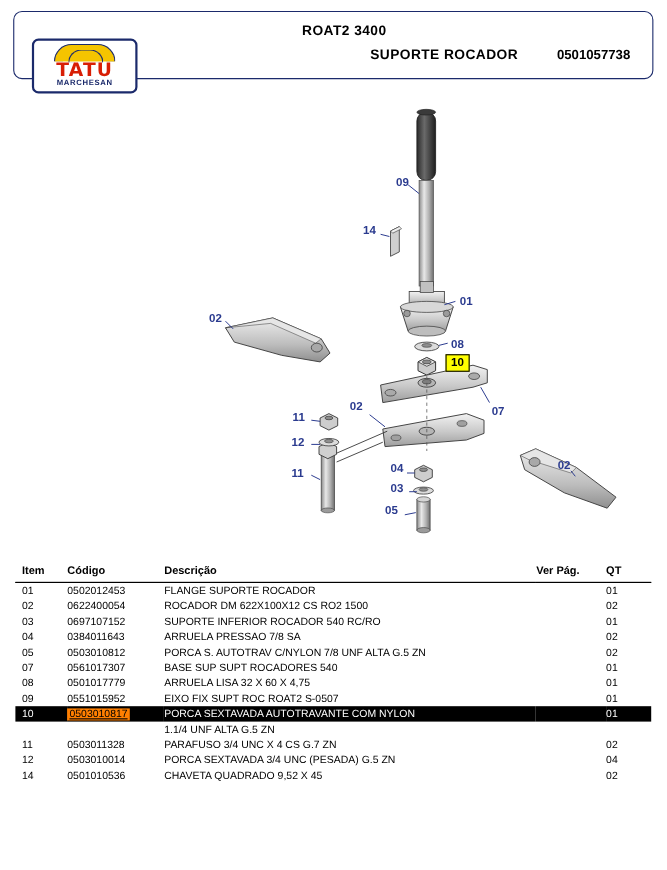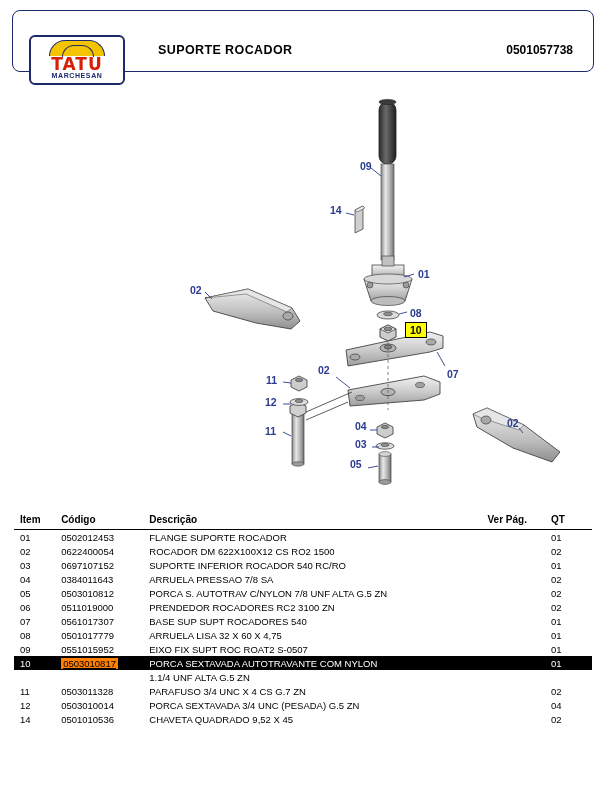--- a/index.html
+++ b/index.html
@@ -91,24 +91,24 @@
     left: 150px;
     top: 10px;
     width: 300px;
     text-align: center;
     font-size: 12.5px;
     font-weight: bold;
     letter-spacing: 0.4px;
   }
   .header-title2 {
     position: absolute;
-    left: 145px;
+    left: 158px;
     top: 32px;
     width: 300px;
-    text-align: left;
+    text-align: right;
     font-size: 12.5px;
     font-weight: bold;
     letter-spacing: 0.4px;
   }
   .header-code {
     position: absolute;
     right: 20px;
     top: 32px;
     font-size: 12px;
     font-weight: bold;
@@ -184,20 +184,21 @@
 </style>
 </head>
 <body>
 
 <div class="header-box">
   <div class="logo">
     <div class="logo-arc"></div>
     <div class="logo-tatu">TATU</div>
     <div class="logo-marchesan">MARCHESAN</div>
   </div>
+  <div class="header-title1">ROAT2 3400</div>
   <div class="header-title2">SUPORTE ROCADOR</div>
   <div class="header-code">0501057738</div>
 </div>
 
 <div class="diagram">
   <svg width="606" height="420" viewBox="0 0 606 420">
     <defs>
       <linearGradient id="shaftGrad" x1="0" y1="0" x2="1" y2="0">
         <stop offset="0%" stop-color="#8a8a8a"></stop>
         <stop offset="35%" stop-color="#e8e8e8"></stop>
@@ -394,27 +395,20 @@
         <td class="col-qt">02</td>
       </tr>
       <tr>
         <td class="col-item">05</td>
         <td class="col-code">0503010812</td>
         <td class="col-desc">PORCA S. AUTOTRAV C/NYLON 7/8 UNF ALTA G.5 ZN</td>
         <td class="col-ver"></td>
         <td class="col-qt">02</td>
       </tr>
       <tr>
-        <td class="col-item">06</td>
-        <td class="col-code">0511019000</td>
-        <td class="col-desc">PRENDEDOR ROCADORES    RC2 3100  ZN</td>
-        <td class="col-ver"></td>
-        <td class="col-qt">02</td>
-      </tr>
-      <tr>
         <td class="col-item">07</td>
         <td class="col-code">0561017307</td>
         <td class="col-desc">BASE SUP SUPT ROCADORES 540</td>
         <td class="col-ver"></td>
         <td class="col-qt">01</td>
       </tr>
       <tr>
         <td class="col-item">08</td>
         <td class="col-code">0501017779</td>
         <td class="col-desc">ARRUELA LISA 32 X 60 X 4,75</td>

